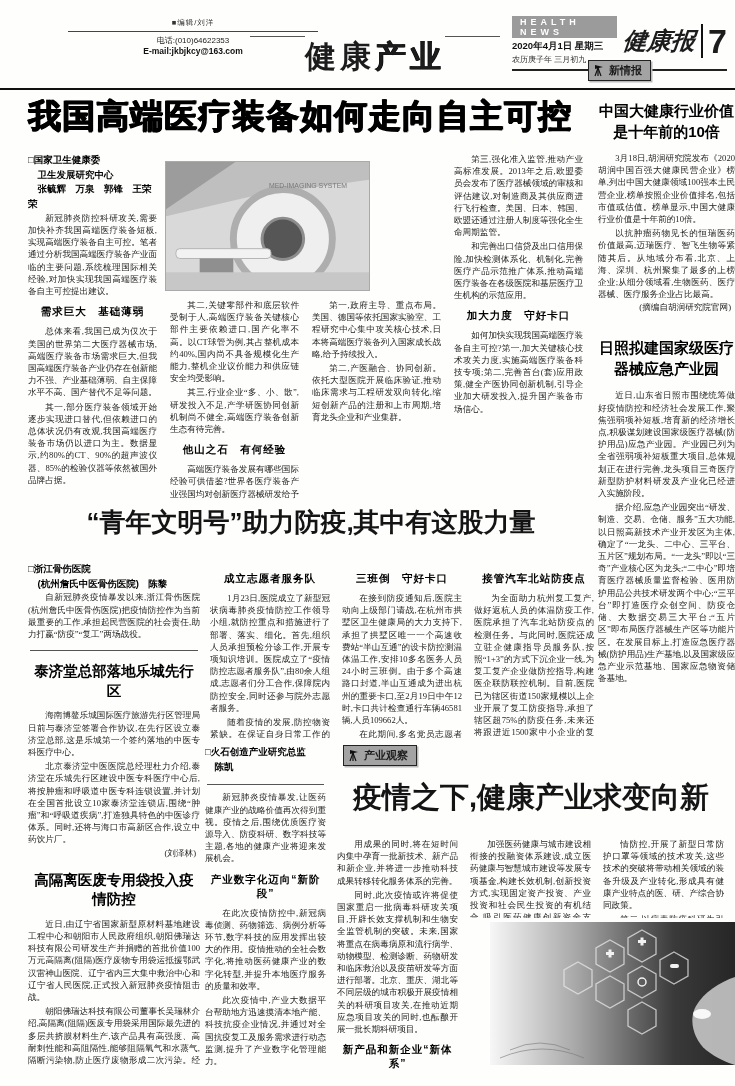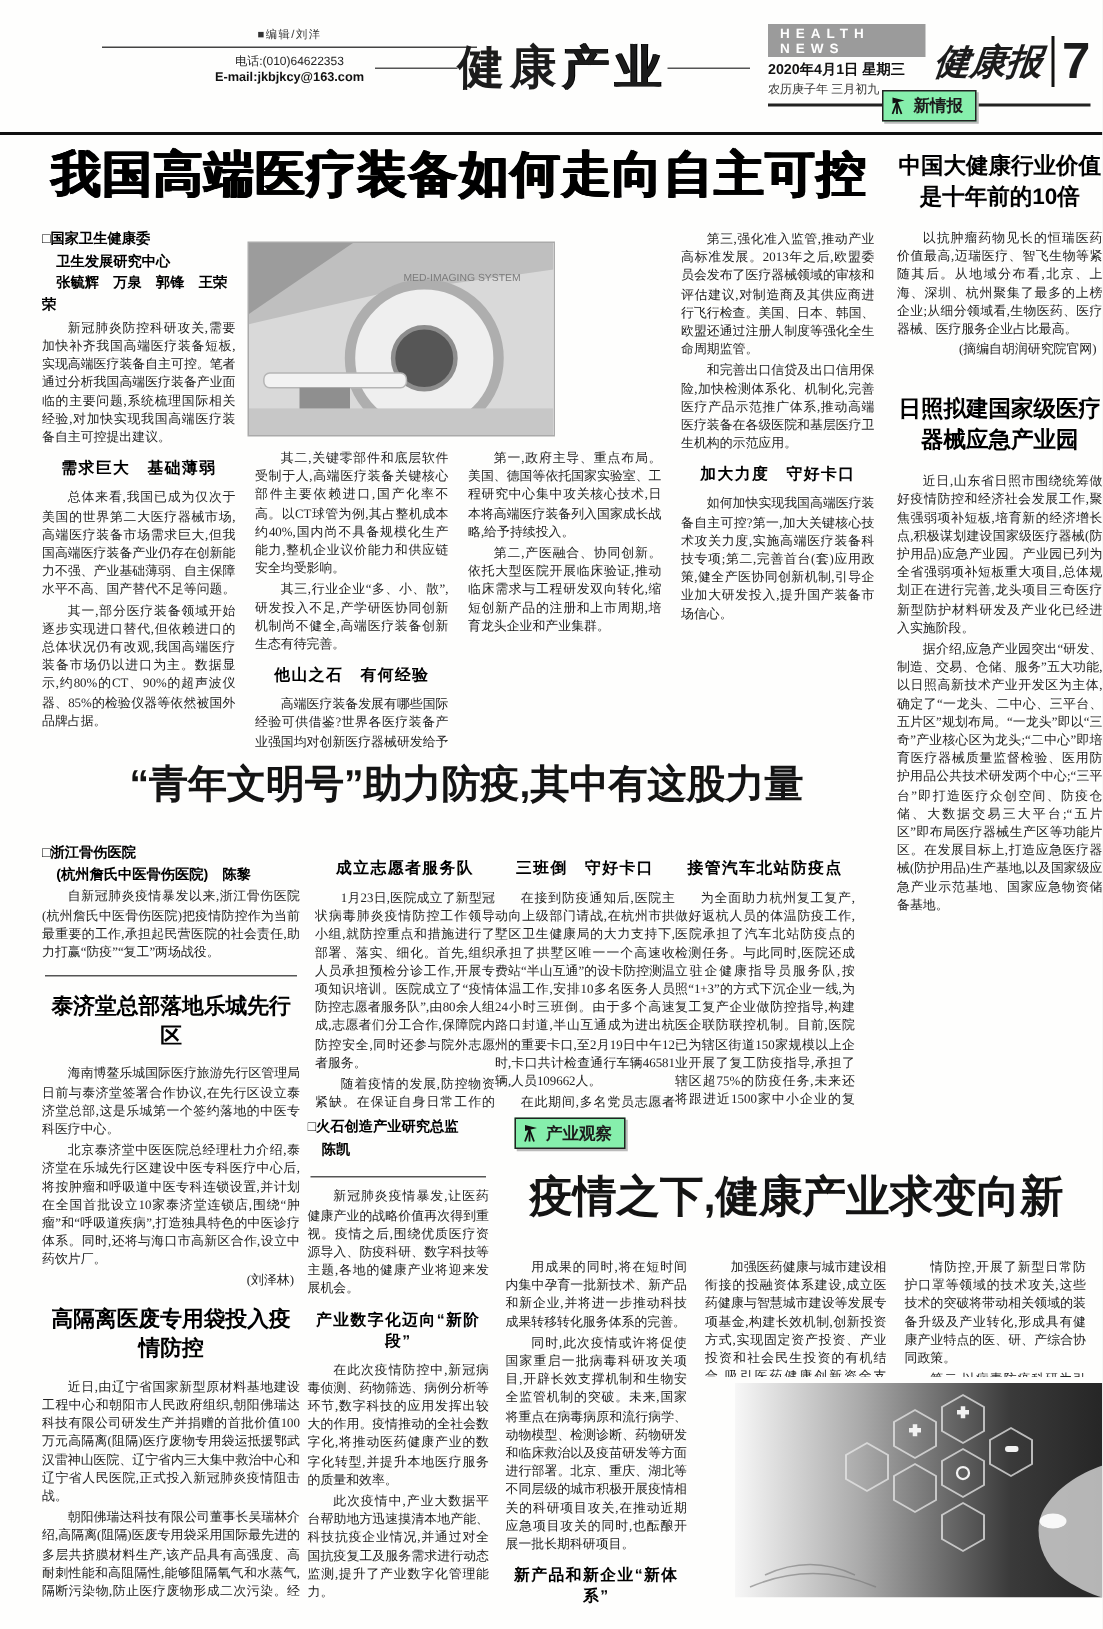--- a/index.html
+++ b/index.html
@@ -7,66 +7,66 @@
   body { background:#e9e9e9; font-family:"Liberation Serif", serif; color:#1c1c1c; }
   .page { position:relative; width:735px; height:1086px; background:#fefefdff; background:#fefefd; overflow:hidden; }
 
   
   .masthead { position:absolute; left:0; top:10px; width:735px; height:78px; }
   .mh-left { position:absolute; left:58px; top:8px; width:270px; text-align:center; font-family:"Liberation Sans",sans-serif; }
   .mh-editor { font-size:7.5px; color:#333; letter-spacing:1px; }
   .mh-rule { border-top:1px solid #444; margin:3px 10px 3px; }
   .mh-phone { font-size:8px; color:#222; }
   .mh-email { font-size:8.5px; font-weight:bold; color:#111; }
-  .mh-center { position:absolute; left:250px; top:14px; width:250px; display:flex; align-items:center; justify-content:center; gap:0; }
+  .mh-center { position:absolute; left:250px; top:26px; width:250px; display:flex; align-items:flex-start; justify-content:center; gap:0; }
   .mh-center .flank { flex:1; border-top:1px solid #555; }
   .mh-title { font-size:31px; white-space:nowrap; letter-spacing:4px; font-family:"Liberation Sans",sans-serif; }
   .mh-title .t-light { font-weight:600; }
   .mh-title .t-heavy { font-weight:900; text-shadow:0.6px 0 #000, -0.6px 0 #000; }
   .mh-right { position:absolute; right:8px; top:6px; width:215px; display:flex; align-items:center; gap:6px; border-bottom:2px solid #222; padding-bottom:4px; }
   .mh-dates { text-align:left; font-family:"Liberation Sans",sans-serif; }
   .en-box { background:#9b9b9b; color:#fff; font-size:9px; font-weight:bold; letter-spacing:4px; padding:1px 8px; margin-bottom:2px; }
   .mh-date { font-size:9.5px; font-weight:bold; color:#111; }
   .mh-lunar { font-size:8px; color:#333; margin-top:1px; }
   .paper-name { font-size:24px; font-weight:bold; font-style:italic; white-space:nowrap; font-family:"DejaVu Serif", serif; transform:skewX(-6deg); }
   .page-no { font-size:34px; font-weight:900; font-family:"Liberation Sans",sans-serif; border-left:2px solid #111; padding-left:5px; line-height:1; }
   .rule-heavy { position:absolute; left:0; top:88px; width:735px; border-top:2.5px solid #111; }
 
   
-  .badge { position:absolute; display:inline-flex; align-items:center; gap:3px; border:1.5px solid #222; background:#86efac; padding:2px 8px 2px 4px; font-size:11px; font-weight:bold; font-family:"Liberation Sans",sans-serif; box-shadow:1.5px 1.5px 0 #bbb; }
+  .badge { position:absolute; display:inline-flex; align-items:center; gap:3px; border:1.5px solid #222; background:#a3a3a3; padding:2px 8px 2px 4px; font-size:11px; font-weight:bold; font-family:"Liberation Sans",sans-serif; box-shadow:1.5px 1.5px 0 #bbb; }
   .badge svg { display:block; }
   .badge-news { left:588px; top:60px; }
   .badge-watch { left:343px; top:745px; }
 
   
   .col { overflow:hidden; }
   .p { font-size:8.6px; line-height:1.42; text-align:justify; text-indent:2em; color:#232323; margin-bottom:2px; }
   .by { font-size:9.5px; font-weight:bold; line-height:1.55; color:#000; font-family:"Liberation Sans",sans-serif; }
   .h { font-size:10.5px; font-weight:bold; text-align:center; margin:8px 0 6px; color:#000; font-family:"Liberation Sans",sans-serif; letter-spacing:1px; }
   .h2 { font-size:14.5px; font-weight:900; text-align:center; line-height:1.35; margin:11px 0 8px; color:#000; font-family:"Liberation Sans",sans-serif; }
   .sig { font-size:8.6px; text-align:right; padding-right:4px; margin:1px 0 3px; }
   .hr { border-top:1px solid #555; margin:10px 2px 6px; }
 
   
   .main-article { position:absolute; left:28px; top:94px; width:556px; }
-  .main-title { text-align:center; font-size:33px; font-weight:900; letter-spacing:1px; font-family:"Liberation Sans",sans-serif; color:#000; text-shadow:1px 0 #000, -0.5px 0 #000, 0 0.5px #000; white-space:nowrap; }
+  .main-title { font-size:33px; font-weight:900; letter-spacing:1px; font-family:"Liberation Sans",sans-serif; color:#000; text-shadow:1px 0 #000, -0.5px 0 #000, 0 0.5px #000; white-space:nowrap; }
   .main-cols { position:relative; margin-top:14px; display:flex; gap:13px; height:347px; }
   .main-cols .mcol { flex:0 0 129px; }
   .pad-photo { padding-top:146px; }
   .main-photo { position:absolute; left:137px; top:8px; width:205px; height:130px; border:1px solid #aaa; }
 
   
   .sidebar { position:absolute; left:598px; top:94px; width:137px; height:648px; overflow:hidden; }
   .sb-title { font-size:15px; font-weight:900; text-align:center; line-height:1.4; margin:6px 0 10px; font-family:"Liberation Sans",sans-serif; color:#000; }
   .sb-gap { height:14px; }
 
   
   .mid-title { position:absolute; left:28px; top:505px; width:566px; text-align:center; font-size:26px; font-weight:700; font-family:"Liberation Sans",sans-serif; color:#141414; white-space:nowrap; }
   .left-col { position:absolute; left:28px; top:562px; width:172px; height:504px; overflow:hidden; }
-  .mid-cols { position:absolute; left:210px; top:564px; width:384px; height:176px; display:flex; gap:0; }
+  .mid-cols { position:absolute; left:210px; top:564px; width:384px; height:176px; display:flex; gap:12px; }
   .mid-cols .col { flex:0 0 120px; height:176px; }
 
   
   .bottom-col1 { position:absolute; left:205px; top:745px; width:121px; height:330px; overflow:hidden; }
   .bottom-title { position:absolute; left:338px; top:778px; width:386px; text-align:center; font-size:29px; font-weight:700; font-family:"Liberation Sans",sans-serif; color:#141414; white-space:nowrap; }
   .bottom-cols { position:absolute; left:337px; top:838px; width:388px; display:flex; gap:12px; }
   .bottom-cols .col { flex:0 0 121px; }
   .tall { height:237px; }
   .short { height:80px; }
   .bottom-photo { position:absolute; left:490px; top:922px; width:245px; height:143px; }
@@ -149,20 +149,21 @@
         <rect x="34" y="98" width="34" height="26" fill="#8f8f8f"></rect>
         <rect x="0" y="112" width="205" height="18" fill="#c7c7c7"></rect>
         <text x="104" y="26" font-size="7" fill="#7a7a7a" font-family="Liberation Sans, sans-serif">MED-IMAGING SYSTEM</text>
       </svg>
     </div>
   </article>
 
   <aside class="sidebar">
     <h2 class="sb-title">中国大健康行业价值是十年前的10倍</h2>
     <div class="col">
+        <p class="p">3月18日,胡润研究院发布《2020胡润中国百强大健康民营企业》榜单,列出中国大健康领域100强本土民营企业,榜单按照企业价值排名,包括市值或估值。榜单显示,中国大健康行业价值是十年前的10倍。</p>
         <p class="p">以抗肿瘤药物见长的恒瑞医药价值最高,迈瑞医疗、智飞生物等紧随其后。从地域分布看,北京、上海、深圳、杭州聚集了最多的上榜企业;从细分领域看,生物医药、医疗器械、医疗服务企业占比最高。</p>
         <p class="sig">(摘编自胡润研究院官网)</p>
       </div>
     <div class="sb-gap"></div>
     <h2 class="sb-title">日照拟建国家级医疗器械应急产业园</h2>
     <div class="col">
         <p class="p">近日,山东省日照市围绕统筹做好疫情防控和经济社会发展工作,聚焦强弱项补短板,培育新的经济增长点,积极谋划建设国家级医疗器械(防护用品)应急产业园。产业园已列为全省强弱项补短板重大项目,总体规划正在进行完善,龙头项目三奇医疗新型防护材料研发及产业化已经进入实施阶段。</p>
         <p class="p">据介绍,应急产业园突出“研发、制造、交易、仓储、服务”五大功能,以日照高新技术产业开发区为主体,确定了“一龙头、二中心、三平台、五片区”规划布局。“一龙头”即以“三奇”产业核心区为龙头;“二中心”即培育医疗器械质量监督检验、医用防护用品公共技术研发两个中心;“三平台”即打造医疗众创空间、防疫仓储、大数据交易三大平台;“五片区”即布局医疗器械生产区等功能片区。在发展目标上,打造应急医疗器械(防护用品)生产基地,以及国家级应急产业示范基地、国家应急物资储备基地。</p>
       </div>
   </aside>

